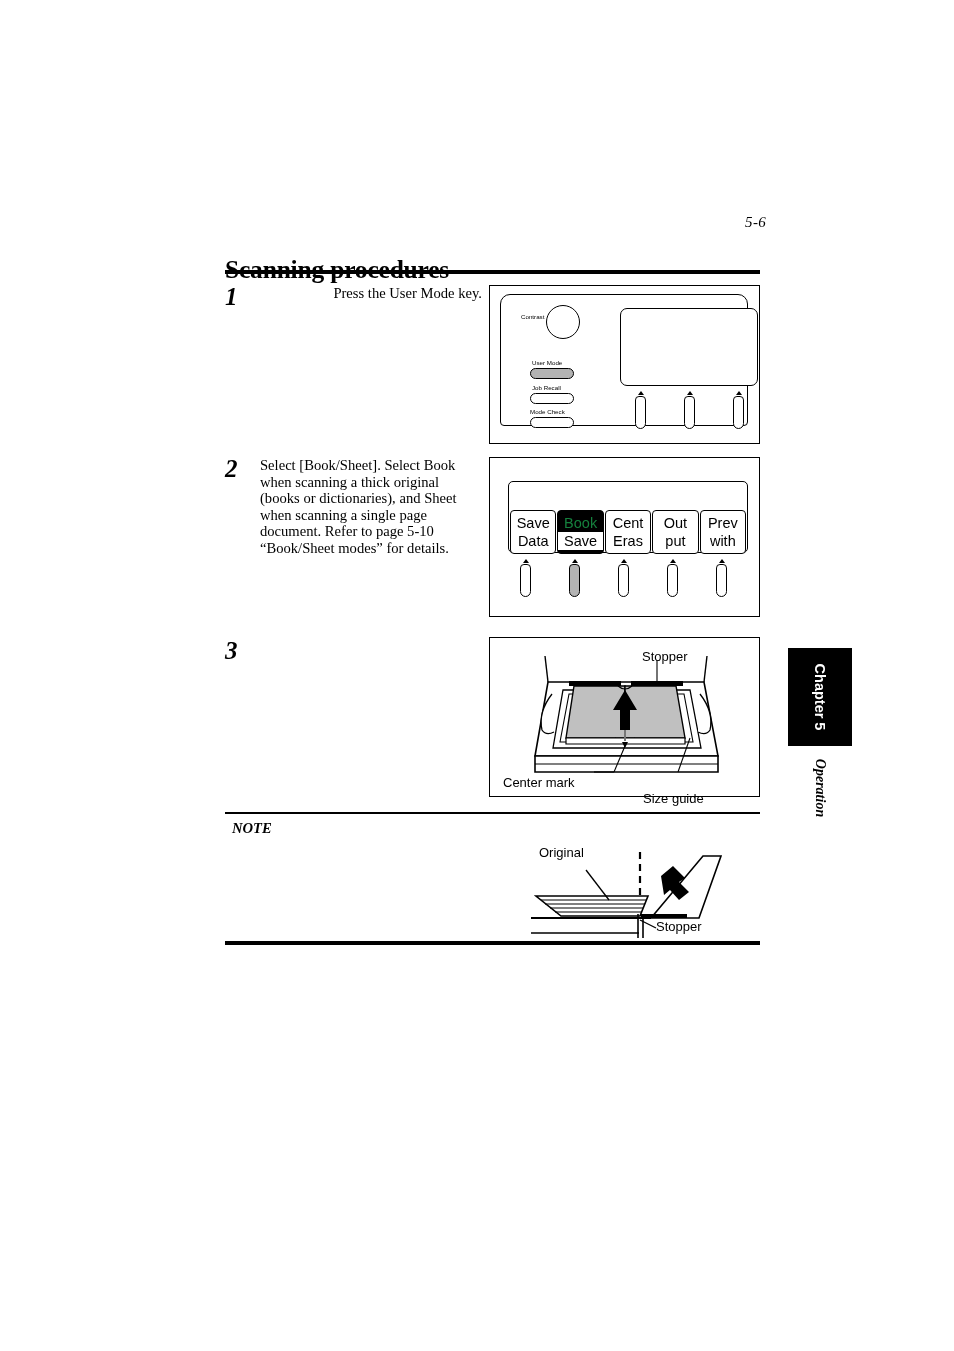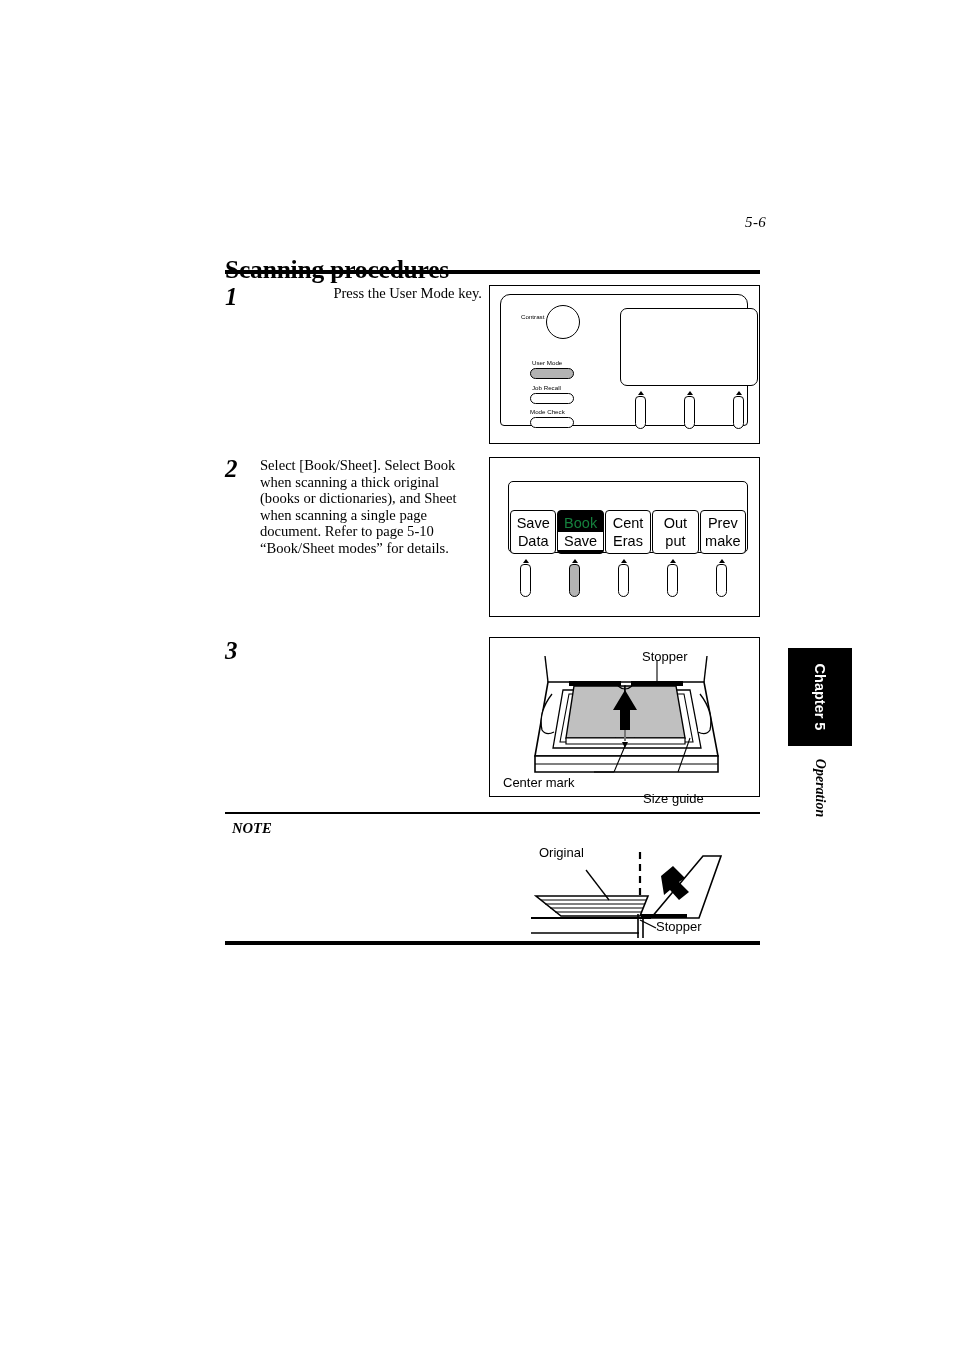--- a/index.html
+++ b/index.html
@@ -341,21 +341,21 @@
       <div class="lcd-key">
         <span class="l1">Cent</span>
         <span class="l2">Eras</span>
       </div>
       <div class="lcd-key">
         <span class="l1">Out</span>
         <span class="l2">put</span>
       </div>
       <div class="lcd-key">
         <span class="l1">Prev</span>
-        <span class="l2">make</span>
+        <span class="l2">with</span>
       </div>
     </div>
 
     <div class="softkey-tri" style="left:33px; top:101px;"></div>
     <div class="softkey" style="left:30px; top:106px;"></div>
     <div class="softkey-tri" style="left:82px; top:101px;"></div>
     <div class="softkey filled" style="left:79px; top:106px;"></div>
     <div class="softkey-tri" style="left:131px; top:101px;"></div>
     <div class="softkey" style="left:128px; top:106px;"></div>
     <div class="softkey-tri" style="left:180px; top:101px;"></div>

